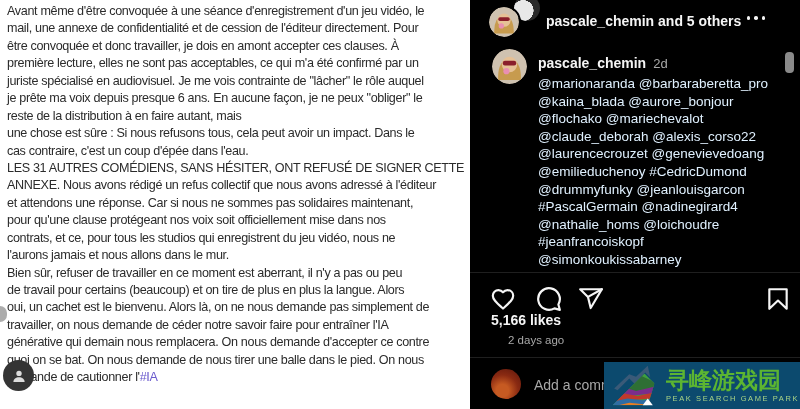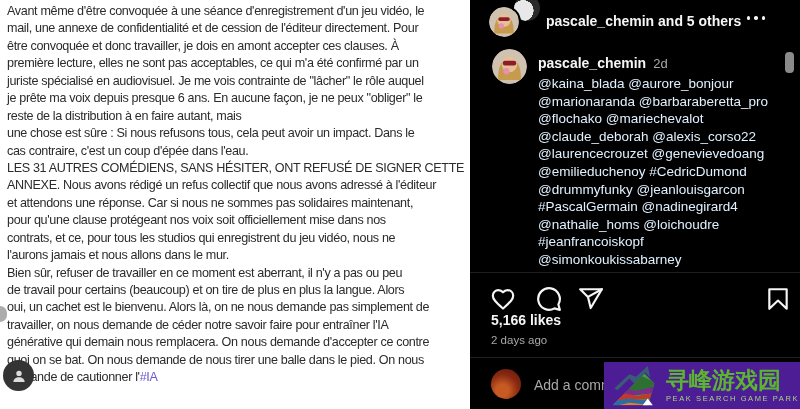--- a/index.html
+++ b/index.html
@@ -41,28 +41,28 @@
   .scroll-thumb{position:absolute;left:315px;top:52px;width:9px;height:21px;border-radius:4px;
                 background:var(--scrollbar);}
 
   .actions{position:absolute;left:0;top:272px;width:330px;height:46px;border-top:1px solid var(--divider);}
   .act-icon{position:absolute;top:13px;width:26px;height:26px;cursor:pointer;}
   .act-icon svg{width:26px;height:26px;stroke:var(--text_white);stroke-width:2;fill:none;
                 stroke-linecap:round;stroke-linejoin:round;}
   .ic-heart{left:20px;} .ic-comment{left:66px;} .ic-share{left:108px;} .ic-bookmark{left:295px;}
 
   .likes{position:absolute;left:21px;top:312px;font-size:14px;font-weight:bold;color:var(--text_white);cursor:pointer;}
-  .posted{position:absolute;left:21px;top:334px;font-size:11.5px;color:var(--text_gray);}
+  .posted{position:absolute;left:38px;top:334px;font-size:11.5px;color:var(--text_gray);}
 
   .comment-row{position:absolute;left:0;top:357px;width:330px;height:52px;border-top:1px solid var(--divider);}
   .cmt-avatar{position:absolute;left:21px;top:11px;width:30px;height:30px;border-radius:50%;
               background:radial-gradient(circle at 38% 72%,#c65a22 0 22%,#8a2a12 55%,#58150b 100%);}
   .cmt-placeholder{position:absolute;left:64px;top:19px;font-size:14px;color:var(--text_gray);white-space:nowrap;}
 
-  .watermark{position:absolute;left:134px;top:362px;width:196px;height:47px;background:#4c1d95;
+  .watermark{position:absolute;left:134px;top:362px;width:196px;height:47px;background:#0c4a6e;
              display:flex;align-items:center;z-index:5;}
   .wm-logo{width:52px;height:42px;margin-left:6px;flex:none;}
   .wm-text{display:flex;flex-direction:column;margin-left:4px;}
   .wm-cn{font-size:23px;font-weight:bold;color:var(--watermark_green);line-height:24px;white-space:nowrap;}
   .wm-en{font-size:7.5px;letter-spacing:1.6px;color:var(--watermark_light_green);margin-top:2px;white-space:nowrap;}
 </style>
 </head>
 <body>
 
 <div class="screen">
@@ -129,22 +129,22 @@
         <path d="M6 30 Q5 12 17 8 Q29 12 28 30 Z" fill="#c79b4e"></path>
         <circle cx="17" cy="15" r="7.5" fill="#e6c196"></circle>
         <rect x="10.5" y="11.5" width="13" height="4.5" rx="2" fill="#8a1f2b"></rect>
         <circle cx="14" cy="21.5" r="3" fill="#e98fb1"></circle>
       </svg>
     </div>
     <div class="cap-block">
       <div><span class="cap-user">pascale_chemin</span><span class="cap-time">2d</span></div>
       <div class="mentions">
 
-      <div class="mention-line">@kaina_blada @aurore_bonjour</div>
-          <div class="mention-line">@marionaranda @barbaraberetta_pro</div>
+      <div class="mention-line">@marionaranda @barbaraberetta_pro</div>
+          <div class="mention-line">@kaina_blada @aurore_bonjour</div>
           <div class="mention-line">@flochako @mariechevalot</div>
           <div class="mention-line">@claude_deborah @alexis_corso22</div>
           <div class="mention-line">@laurencecrouzet @genevievedoang</div>
           <div class="mention-line">@emilieduchenoy #CedricDumond</div>
           <div class="mention-line">@drummyfunky @jeanlouisgarcon</div>
           <div class="mention-line">#PascalGermain @nadinegirard4</div>
           <div class="mention-line">@nathalie_homs @loichoudre</div>
           <div class="mention-line">#jeanfrancoiskopf</div>
           <div class="mention-line">@simonkoukissabarney</div>
         </div>

